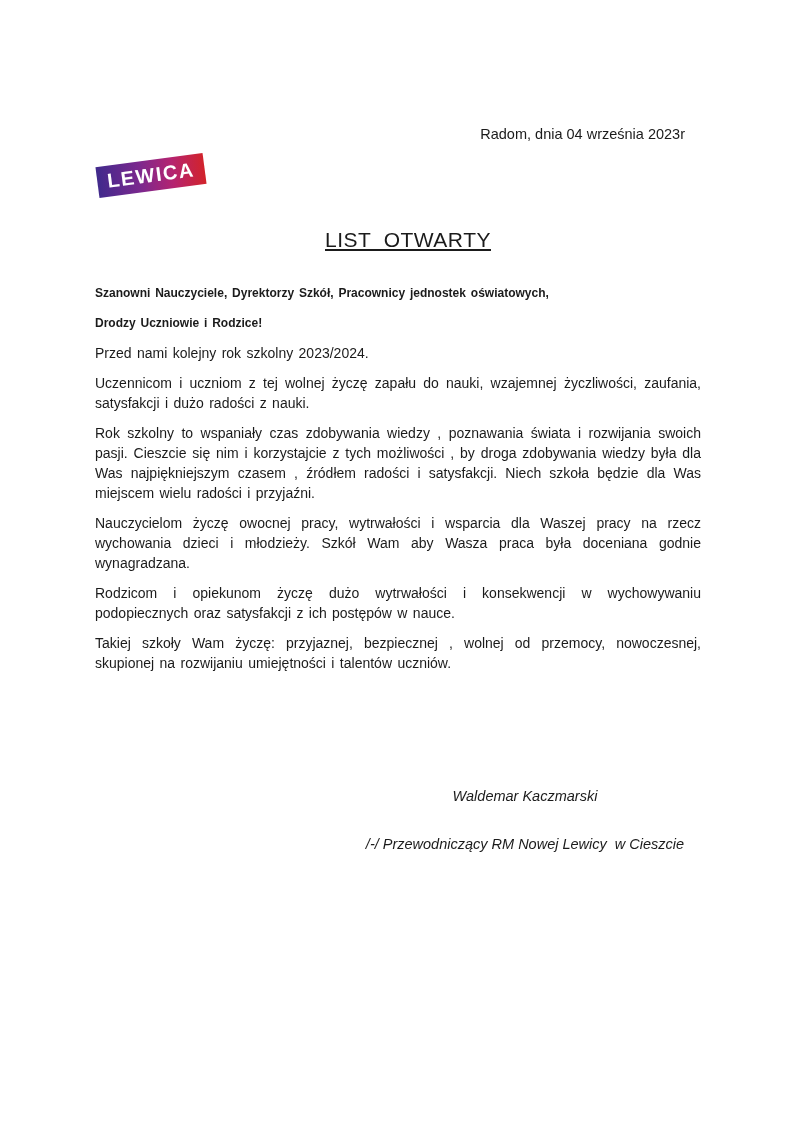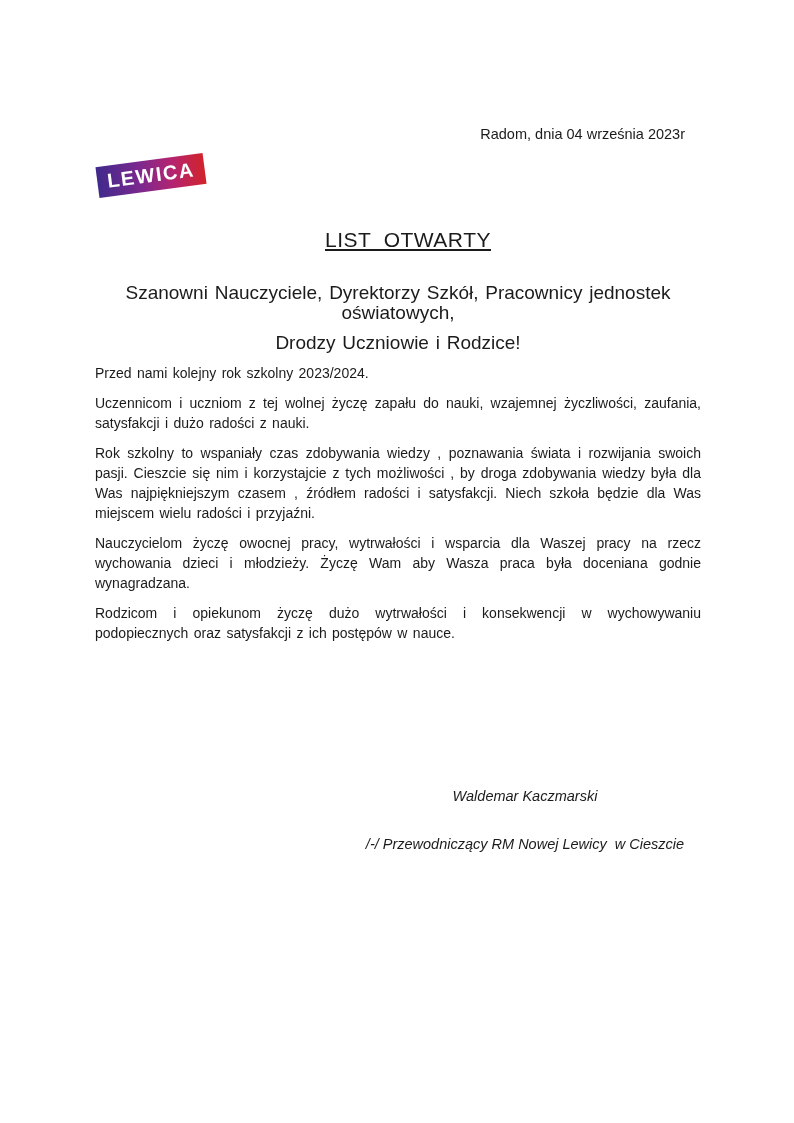--- a/index.html
+++ b/index.html
@@ -62,23 +62,23 @@
     width: 606px;
   }
   .body-block p {
     font-size: 14px;
     line-height: 20px;
     margin: 0 0 10px 0;
     text-align: justify;
     word-spacing: 1.5px;
   }
   .body-block p.salutation {
-    font-weight: normal;
-    font-size: 19px;
-    text-align: center;
+    font-weight: bold;
+    font-size: 12px;
+    text-align: left;
   }
   .signature {
     position: absolute;
     left: 350px;
     top: 786px;
     width: 350px;
     text-align: center;
     font-style: italic;
     font-size: 14.5px;
     line-height: 20px;
@@ -98,22 +98,23 @@
   </div>
 
   <div class="letter-title">LIST  OTWARTY</div>
 
   <div class="body-block">
     <p class="salutation">Szanowni Nauczyciele, Dyrektorzy Szkół, Pracownicy jednostek oświatowych,</p>
     <p class="salutation">Drodzy Uczniowie i Rodzice!</p>
     <p>Przed nami kolejny rok szkolny 2023/2024.</p>
     <p>Uczennicom i uczniom z tej wolnej życzę zapału do nauki, wzajemnej życzliwości, zaufania, satysfakcji i dużo radości z nauki.</p>
     <p>Rok szkolny to wspaniały czas zdobywania wiedzy , poznawania świata i rozwijania swoich pasji. Cieszcie się nim i korzystajcie z tych możliwości , by droga zdobywania wiedzy była dla Was najpiękniejszym czasem , źródłem radości i satysfakcji. Niech szkoła będzie dla Was miejscem wielu radości i przyjaźni.</p>
-    <p>Nauczycielom życzę owocnej pracy, wytrwałości i wsparcia dla Waszej pracy na rzecz wychowania dzieci i młodzieży. Życzę Wam aby Wasza praca była doceniana godnie wynagradzana.</p>
+    <p>Nauczycielom życzę owocnej pracy, wytrwałości i wsparcia dla Waszej pracy na rzecz wychowania dzieci i młodzieży. Szkół Wam aby Wasza praca była doceniana godnie wynagradzana.</p>
     <p>Rodzicom i opiekunom życzę dużo wytrwałości i konsekwencji w wychowywaniu podopiecznych oraz satysfakcji z ich postępów w nauce.</p>
+    <p>Takiej szkoły Wam życzę: przyjaznej, bezpiecznej , wolnej od przemocy, nowoczesnej, skupionej na rozwijaniu umiejętności i talentów uczniów.</p>
   </div>
 
   <div class="signature">
     <div class="sig-name">Waldemar Kaczmarski</div>
     <div class="sig-role">/-/ Przewodniczący RM Nowej Lewicy  w Cieszcie</div>
   </div>
 
 </div>
 
 </body></html>

